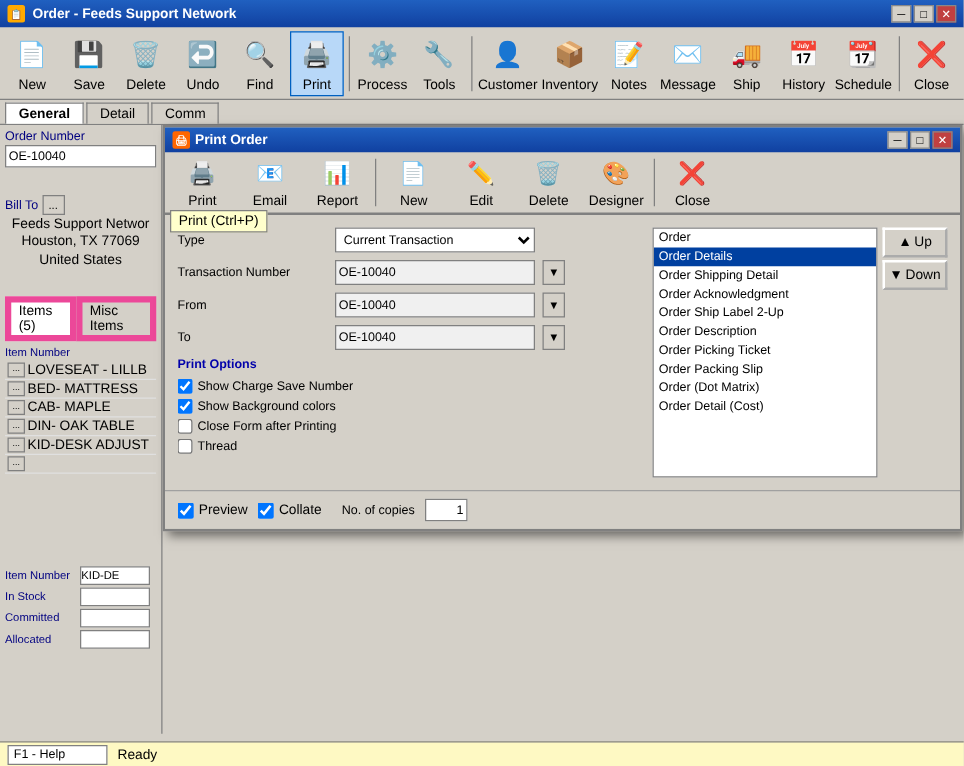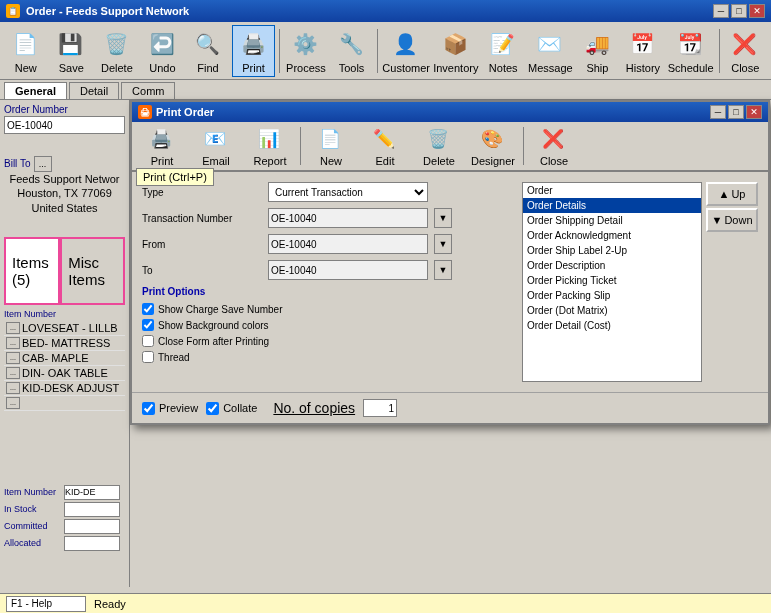--- a/index.html
+++ b/index.html
@@ -95,21 +95,21 @@
       align-items: center;
       justify-content: center;
     }
     .address-box {
       font-size: 9px;
       line-height: 1.3;
       color: #000;
       text-align: center;
     }
     .subtab-bar { display: flex; margin-bottom: 4px; }
-    .subtab { padding: 15px 6px; border: 2px solid #ec4899; cursor: pointer; font-size: 15px; background: #d4d0c8; }
+    .subtab { padding: 1px 6px; border: 5px solid #ec4899; cursor: pointer; font-size: 11px; background: #d4d0c8; }
     .subtab.active { background: white; }
     .list-items { overflow-y: auto; height: 160px; }
     .list-item { font-size: 9px; padding: 1px 2px; border-bottom: 1px solid #e0e0e0; cursor: pointer; display: flex; align-items: center; gap: 2px; }
     .list-btn { width: 14px; height: 12px; background: #d4d0c8; border: 1px solid #808080; font-size: 7px; cursor: pointer; }
 
     
     .status-bar {
       height: 20px;
       background: #fef9c3;
       border-top: 1px solid #808080;
@@ -223,21 +223,21 @@
 
     .modal-footer {
       padding: 6px 10px;
       display: flex;
       align-items: center;
       gap: 8px;
       border-top: 1px solid #a0a0a0;
       background: #d4d0c8;
     }
     .footer-checkbox-row { display: flex; align-items: center; gap: 4px; }
-    .copies-label { font-size: 14px; margin-left: 8px; text-decoration: underline; }
+    .copies-label { font-size: 10px; margin-left: 8px; }
     .copies-input { width: 34px; height: 18px; border: 1px solid #808080; background: white; text-align: right; padding: 0 2px; font-size: 10px; }
 
     
     .tooltip {
       position: absolute;
       background: #ffffcc;
       border: 1px solid #808080;
       padding: 2px 6px;
       font-size: 11px;
       white-space: nowrap;

